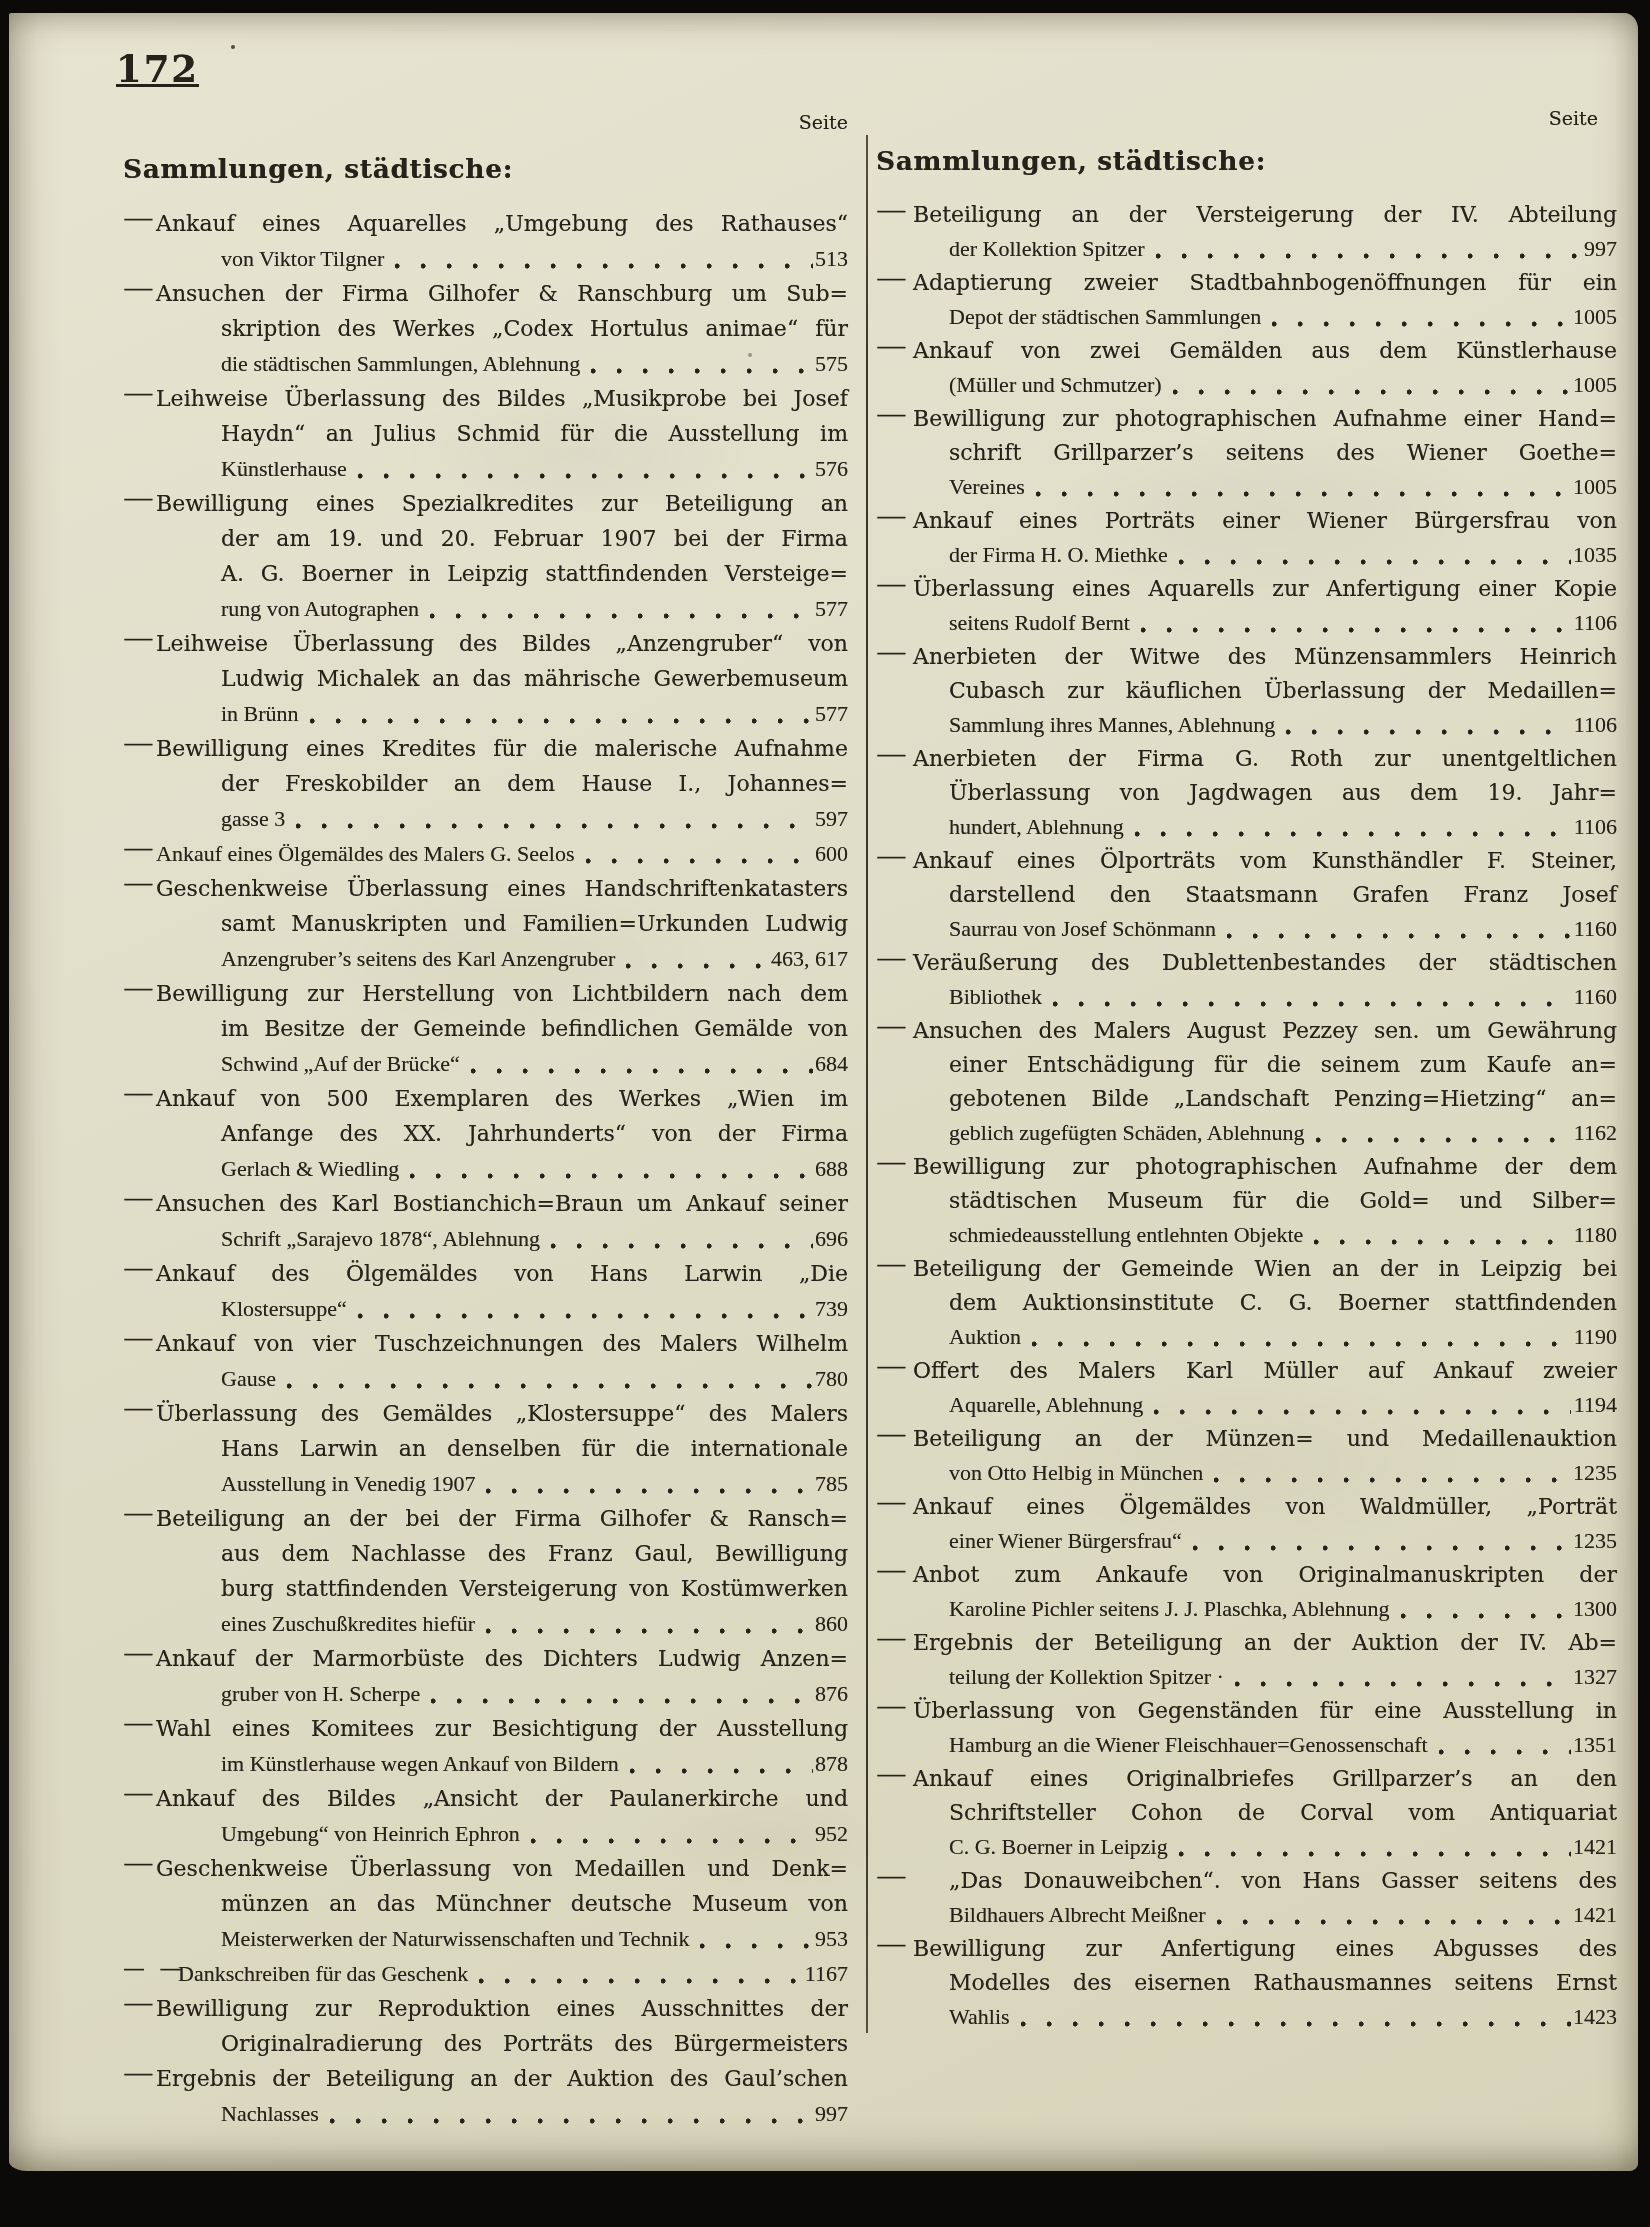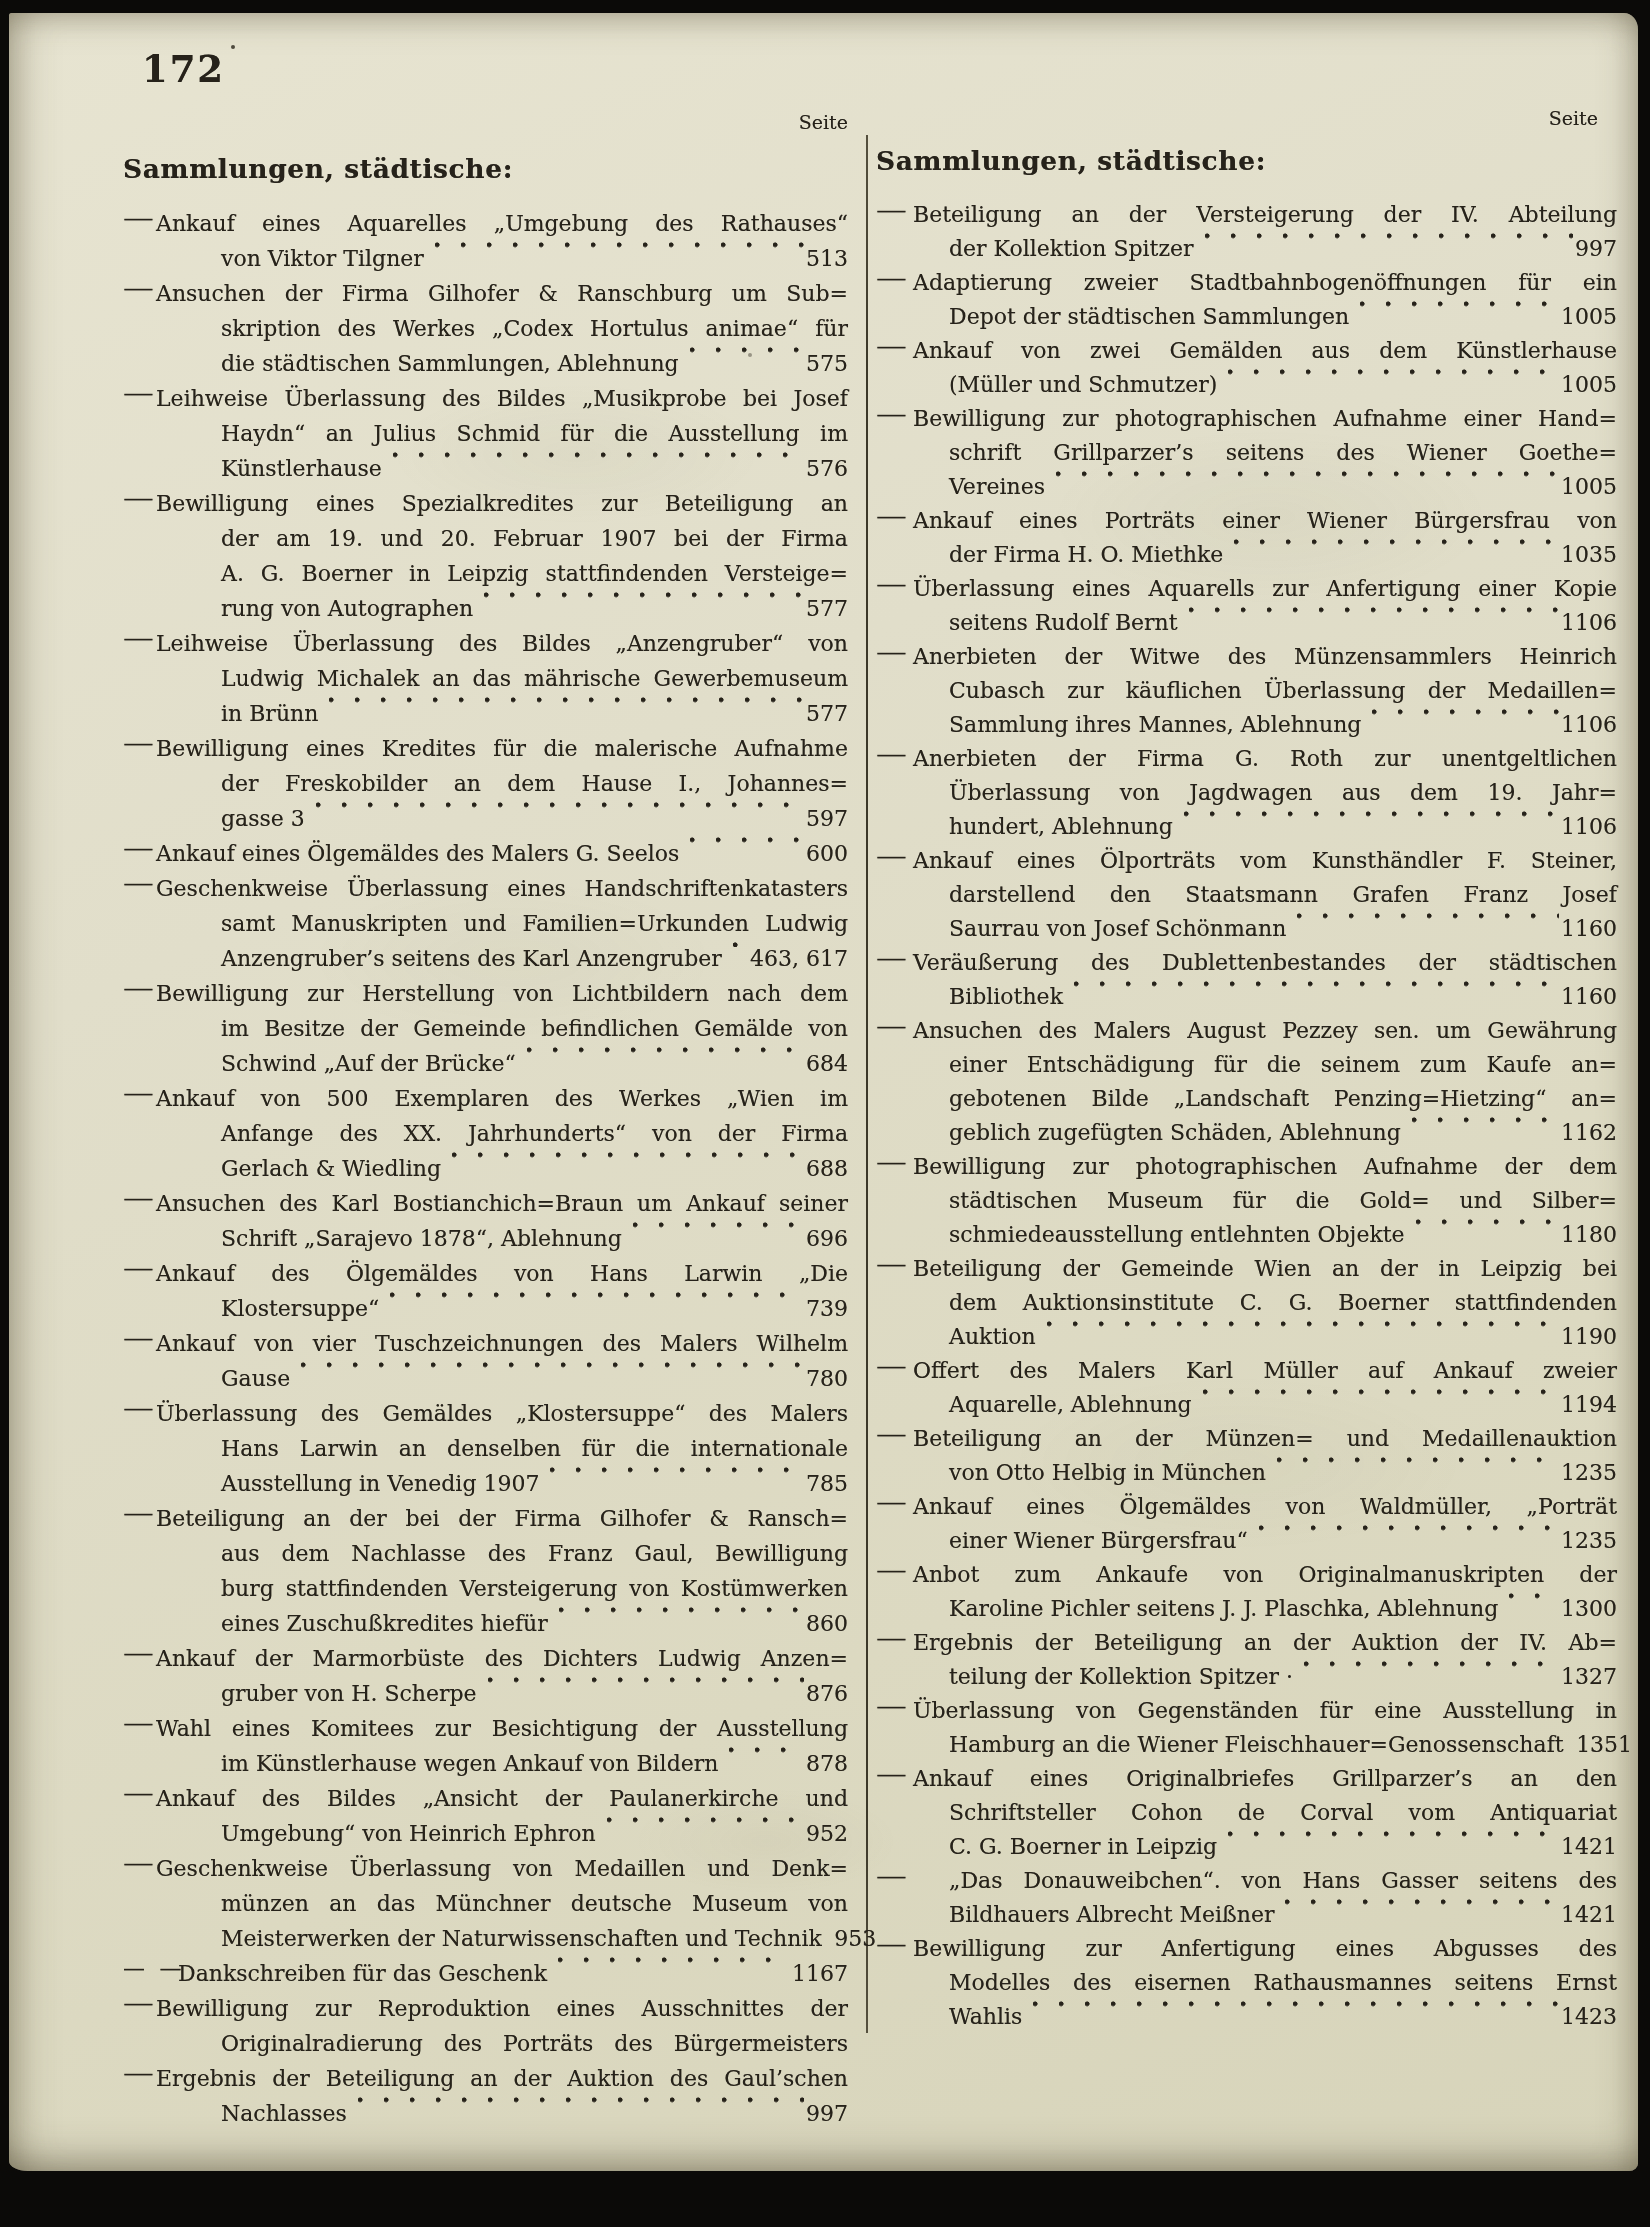--- a/index.html
+++ b/index.html
@@ -27,23 +27,24 @@
   .paper::after{ 
     content:"";position:absolute;inset:0;pointer-events:none;border-radius:inherit;
     background:
       radial-gradient(265px 101px at 567px 441px, rgba(110,115,75,.05), transparent 70%),
       radial-gradient(315px 126px at 1261px 504px, rgba(110,115,75,.05), transparent 70%),
       radial-gradient(290px 113px at 504px 946px, rgba(110,115,75,.04), transparent 70%),
       radial-gradient(328px 126px at 1229px 1450px, rgba(110,115,75,.04), transparent 70%),
       radial-gradient(189px 76px at 757px 1828px, rgba(120,110,70,.05), transparent 70%);
   }
   .page-number{
-    position:absolute;left:142px;top:47px;
+    position:absolute;left:116px;top:47px;
     font-size:37px;font-weight:bold;letter-spacing:1.9px;
     text-shadow:0 0 0.6px rgba(20,18,12,.6);
+    text-decoration:underline;
   }
   .seite{
     position:absolute;font-size:19px;font-weight:normal;
     text-shadow:0 0 0.6px rgba(20,18,12,.4);
   }
   .seite-left{left:123px;width:725px;text-align:right;top:111px;}
   .seite-right{left:876px;width:722px;text-align:right;top:107px;}
   .divider{
     position:absolute;left:866px;top:135px;width:1.9px;height:1898px;
     background:linear-gradient(#55503e, #3c3829 12%, #3c3829 88%, #55503e);
@@ -57,21 +58,21 @@
   }
   .entries{font-size:22px;}
   .col-left  .line{line-height:35px;}
   .col-right .line{line-height:34px;}
   .line{margin-left:98px;text-align:justify;text-align-last:justify;
         text-shadow:0 0 0.6px rgba(30,26,18,.45);}
   .col-right .line{margin-left:73px;}
   .col-left  .line.first{margin-left:33px;}
   .col-right .line.first{margin-left:37px;}
   .col-left  .sub .line.first{margin-left:55px;}
-  .line.last{display:flex;align-items:flex-start;text-align:left;text-align-last:auto;}
+  .line.last{display:flex;align-items:flex-end;text-align:left;text-align-last:auto;font-family:Liberation Serif, serif;}
   .line.last .txt{white-space:nowrap;}
   .leader{
     flex:1 1 auto;min-width:0;height:7.6px;margin:0 2.5px 5.7px 10px;
     background-image:radial-gradient(circle at 3.2px 3.8px, var(--ink) 2.1px, rgba(0,0,0,0) 2.7px);
     background-size:26px 7.6px;background-repeat:repeat-x;
   }
   .pg{white-space:nowrap;flex:0 0 auto;}
   .entry{position:relative;}
   .dash{
     position:absolute;left:0;top:0;display:inline-block;

